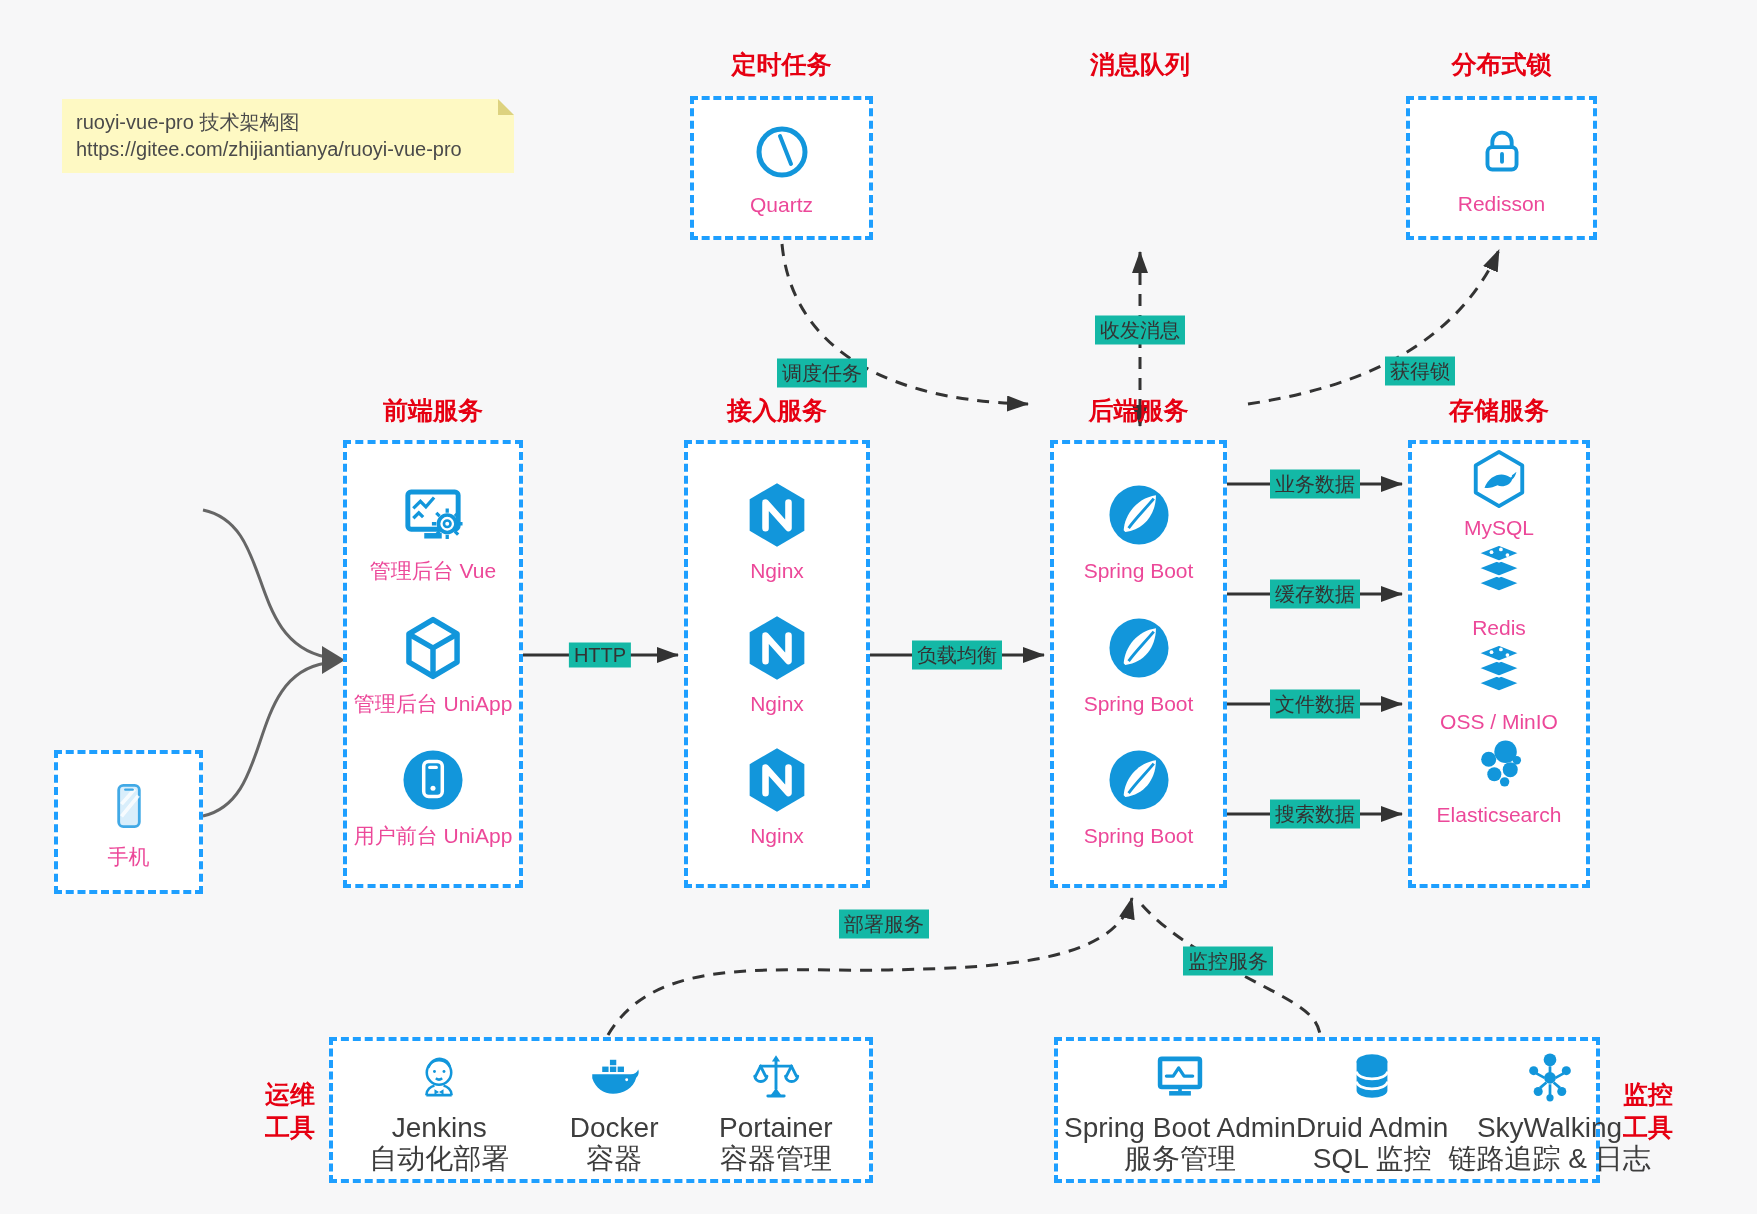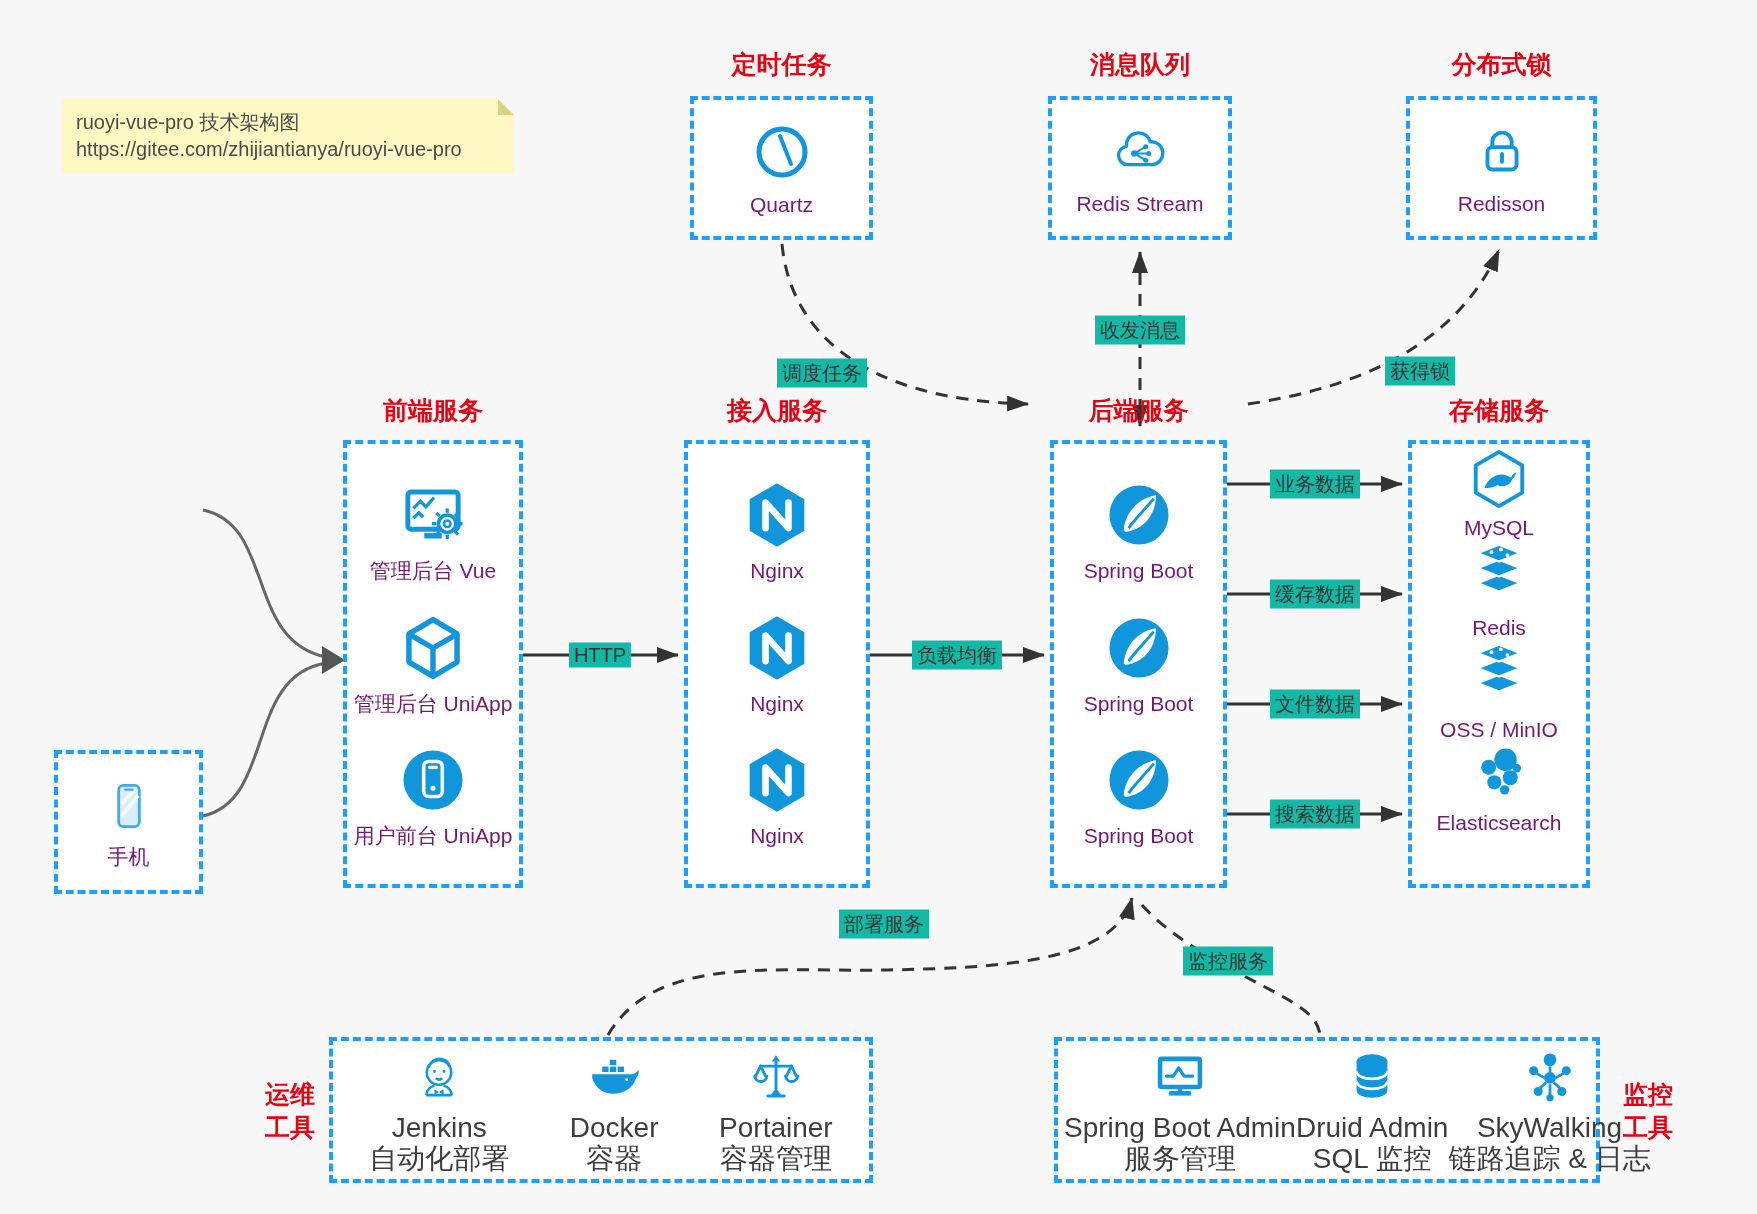--- a/index.html
+++ b/index.html
@@ -4,21 +4,21 @@
 <style>
   html,body{margin:0;padding:0;background:#f7f7f8;font-family:"Liberation Sans","DejaVu Sans",sans-serif;}
   #canvas{position:relative;width:1757px;height:1214px;background:#f7f7f8;overflow:hidden;}
   .edges{position:absolute;left:0;top:0;z-index:1;}
   .box{position:absolute;background:#fff;border:4px dashed #1e9fff;box-sizing:border-box;z-index:2;
        display:flex;align-items:center;justify-content:center;}
   .col3{flex-direction:column;justify-content:space-evenly;padding:6px 0;}
   .col4{flex-direction:column;justify-content:flex-start;padding:4px 0;}
   .row3{flex-direction:row;justify-content:space-around;padding:0 6px;}
   .cell{display:flex;flex-direction:column;align-items:center;gap:9px;}
-  .lbl{font-size:21px;color:#701a75;white-space:nowrap;line-height:24px;}
+  .lbl{font-size:21px;color:#ec4899;white-space:nowrap;line-height:24px;}
   .tool{display:flex;flex-direction:column;align-items:center;gap:4px;}
   .tool .icon{margin-bottom:4px;}
   .tool-name,.tool-desc{font-size:28px;color:#3d3d3d;line-height:27px;white-space:nowrap;}
   .sec-title{position:absolute;color:#e60012;font-weight:bold;font-size:25px;text-align:center;z-index:3;white-space:nowrap;}
   .side-title{position:absolute;color:#e60012;font-weight:bold;font-size:25px;line-height:33px;text-align:center;z-index:3;}
   .edge-label{position:absolute;transform:translate(-50%,-50%);background:#14b8a6;padding:1px 5px;font-size:20px;
               color:#333;white-space:nowrap;z-index:3;}
   .note{position:absolute;left:62px;top:99px;width:452px;height:74px;background:#fef9c3;z-index:3;
         padding:10px 0 0 14px;box-sizing:border-box;font-size:20px;line-height:27px;color:#4a4a4a;}
   .note::after{content:"";position:absolute;top:0;right:0;width:0;height:0;
@@ -231,28 +231,20 @@
   </div>
 
   <div class="box" style="left:690px;top:96px;width:183px;height:144px">
     <div class="cell">
       <svg class="icon" width="64" height="64">
           <use href="#i-clock"></use>
         </svg>
       <div class="lbl">Quartz</div>
     </div>
   </div>
-  <div class="box" style="left:1048px;top:96px;width:184px;height:144px">
-    <div class="cell">
-      <svg class="icon" width="62" height="62">
-          <use href="#i-cloudstream"></use>
-        </svg>
-      <div class="lbl">Redis Stream</div>
-    </div>
-  </div>
   <div class="box" style="left:1406px;top:96px;width:191px;height:144px">
     <div class="cell">
       <svg class="icon" width="62" height="62">
           <use href="#i-lock"></use>
         </svg>
       <div class="lbl">Redisson</div>
     </div>
   </div>
 
   <div class="box" style="left:54px;top:750px;width:149px;height:144px">
@@ -333,21 +325,21 @@
           <use href="#i-mysql"></use>
         </svg>
       <div class="lbl">MySQL</div>
     </div>
     <div class="cell" style="gap:16px">
       <svg class="icon" width="60" height="60">
           <use href="#i-stack"></use>
         </svg>
       <div class="lbl">Redis</div>
     </div>
-    <div class="cell" style="gap:18px">
+    <div class="cell" style="gap:10px">
       <svg class="icon" width="60" height="60">
           <use href="#i-stack"></use>
         </svg>
       <div class="lbl">OSS / MinIO</div>
     </div>
     <div class="cell" style="">
       <svg class="icon" width="60" height="60">
           <use href="#i-elastic"></use>
         </svg>
       <div class="lbl">Elasticsearch</div>

